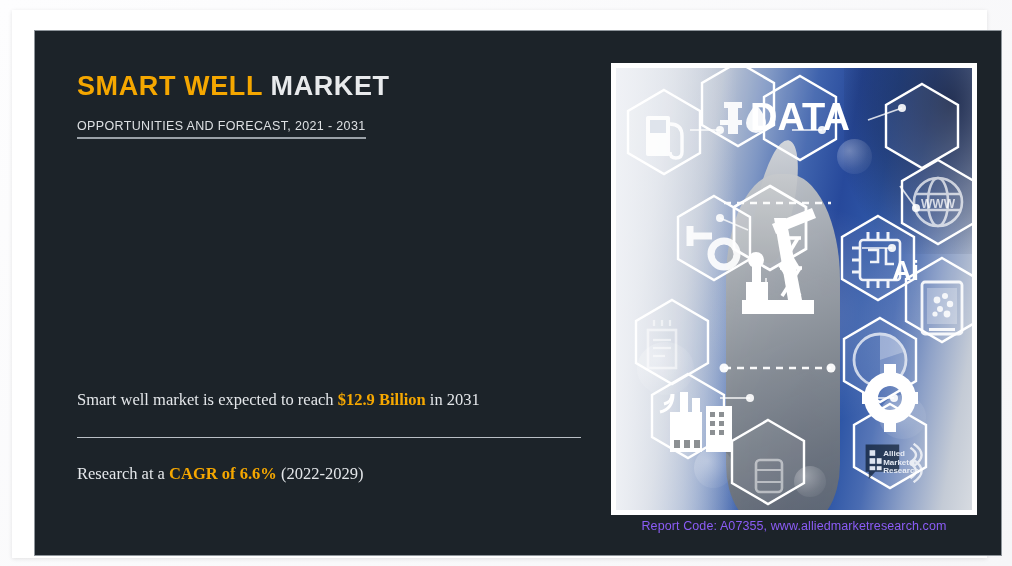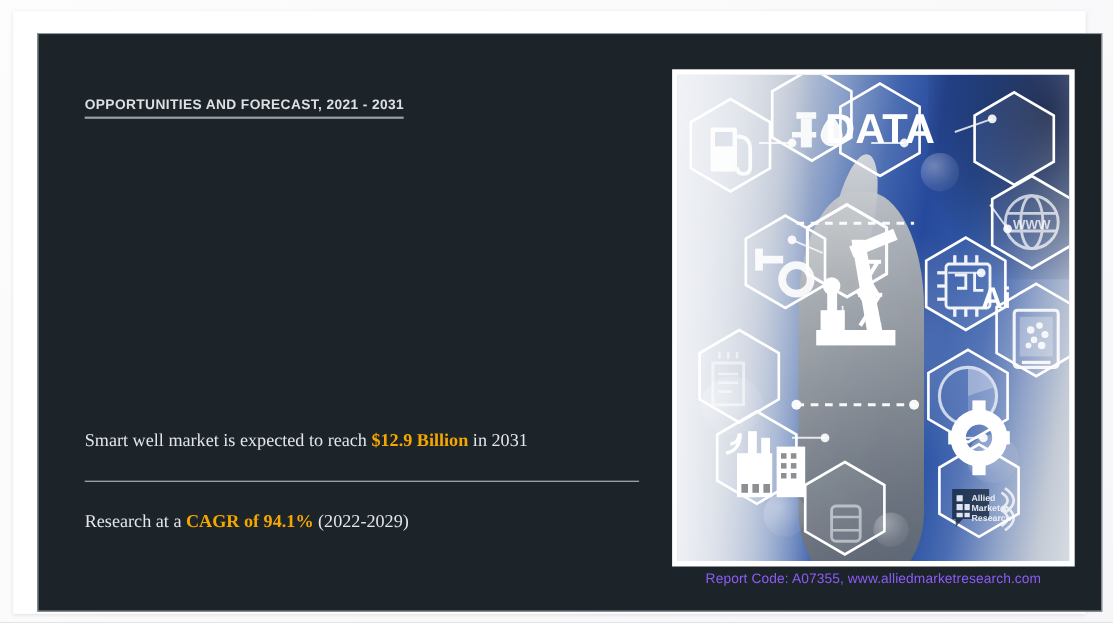--- a/index.html
+++ b/index.html
@@ -46,21 +46,21 @@
   }
   #title .gold{ color:#f5a700; }
   #subtitle-box{
     margin-top:17px;
     display:inline-block;
     border-bottom:2px solid #9aa1a8;
     padding-bottom:4px;
   }
   #subtitle{
     font-size:12.5px;
-    font-weight:bold;
+    font-weight:normal;
     letter-spacing:.35px;
     color:#dde0e3;
     white-space:nowrap;
   }
   
   #statements{
     position:absolute;
     left:0; top:315px;
     width:506px;
   }
@@ -179,32 +179,33 @@
 <body>
 
 <div id="page-wrap">
 
   <div id="card">
 
     <div id="panel">
 
       <div id="left-col">
 
+        <h1 id="title"><span class="gold">SMART WELL</span><span> MARKET</span></h1>
 
         <div id="subtitle-box">
           <div id="subtitle">OPPORTUNITIES AND FORECAST, 2021 - 2031</div>
         </div>
 
         <div id="statements">
 
           <div class="stat-line"><span>Smart well market is expected to reach </span><b>$12.9 Billion</b><span> in 2031</span></div>
 
           <div id="stat-divider"></div>
 
-          <div class="stat-line"><span>Research at a </span><b>CAGR of 94.1%</b><span> (2022-2029)</span></div>
+          <div class="stat-line"><span>Research at a </span><b>CAGR of 6.6%</b><span> (2022-2029)</span></div>
 
         </div>
       </div>
 
       <div id="img-frame">
         <div id="img-inner" title="Smart well technology concept: hand touching hexagonal digital interface icons over blue background">
 
           <div id="photo-bg"></div>
           <div id="wash-l"></div>
           <div id="suit"></div>

